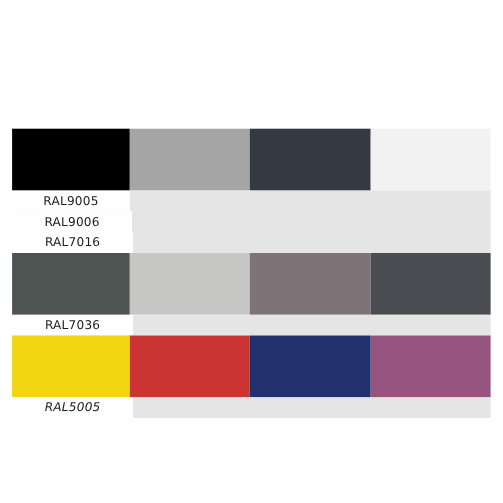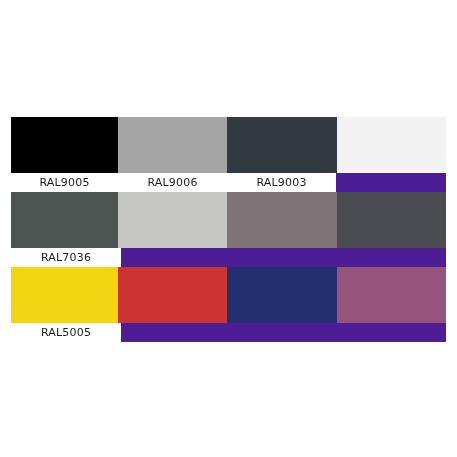--- a/index.html
+++ b/index.html
@@ -42,21 +42,22 @@
 
   .swatch-chip {
     width: 100%;
     height: 56px;
     display: block;
   }
 
   .label-row {
     display: flex;
     width: 100%;
-    background: #4c1d95;
+    background: #e5e5e5;
+    flex-direction: column;
   }
 
   .swatch-label {
     box-sizing: border-box;
     height: 19px;
     line-height: 19px;
     text-align: center;
     font-size: 11px;
     letter-spacing: 0.2px;
     color: #1b1b1b;
@@ -80,21 +81,21 @@
     <div class="swatch-cell col-2">
       <span class="swatch-chip" style="background: rgb(51, 58, 66);"></span>
     </div>
     <div class="swatch-cell col-3">
       <span class="swatch-chip" style="background: rgb(242, 242, 242);"></span>
     </div>
   </div>
   <div class="label-row">
     <div class="swatch-label col-0" style="color: rgb(27, 27, 27);">RAL9005</div>
     <div class="swatch-label col-1" style="color: rgb(27, 27, 27); text-align: center;">RAL9006</div>
-    <div class="swatch-label col-3" style="color: rgb(27, 27, 27);">RAL9003</div>
+    <div class="swatch-label col-2" style="color: rgb(27, 27, 27);">RAL7016</div>
   </div>
 
   <div class="swatch-row">
     <div class="swatch-cell col-0">
       <span class="swatch-chip" style="background: rgb(78, 84, 82);"></span>
     </div>
     <div class="swatch-cell col-1">
       <span class="swatch-chip" style="background: rgb(198, 199, 197);"></span>
     </div>
     <div class="swatch-cell col-2">
@@ -116,16 +117,16 @@
       <span class="swatch-chip" style="background: rgb(204, 51, 51);"></span>
     </div>
     <div class="swatch-cell col-2">
       <span class="swatch-chip" style="background: rgb(34, 48, 110);"></span>
     </div>
     <div class="swatch-cell col-3">
       <span class="swatch-chip" style="background: rgb(149, 83, 126);"></span>
     </div>
   </div>
   <div class="label-row">
-    <div class="swatch-label col-2" style="color: rgb(27, 27, 27);">RAL5005</div>
+    <div class="swatch-label col-2" style="color: rgb(27, 27, 27); font-style: italic;">RAL5005</div>
   </div>
 
 </div>
 
 </body></html>

